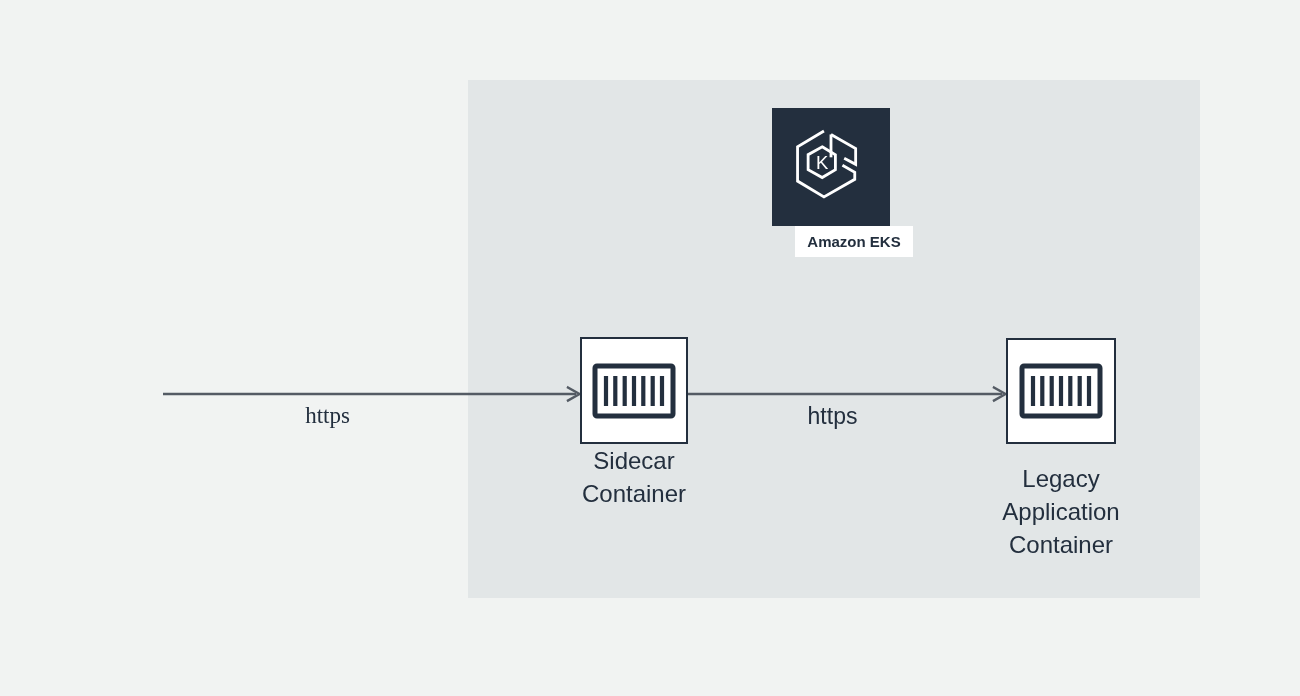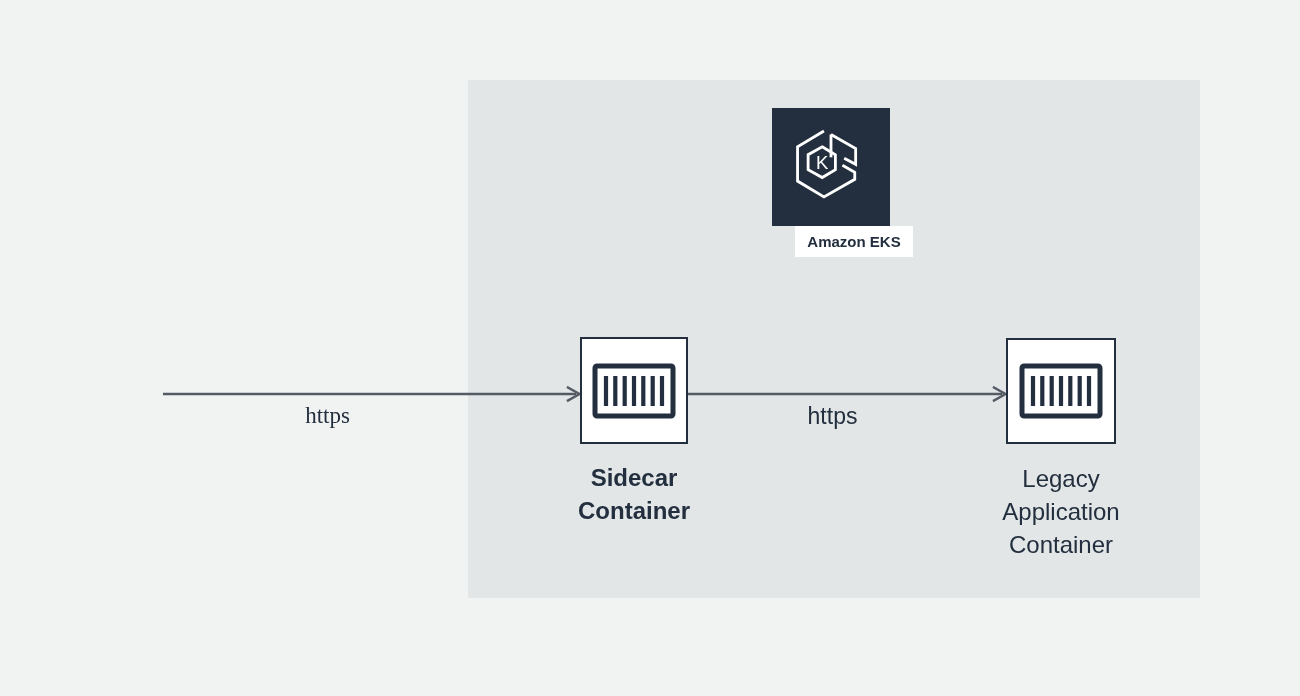--- a/index.html
+++ b/index.html
@@ -47,21 +47,21 @@
   }
   .sidecar-box { left: 580px; top: 337px; width: 108px; height: 107px; }
   .legacy-box  { left: 1006px; top: 338px; width: 110px; height: 106px; }
 
   
   .node-label {
     position: absolute; text-align: center;
     color: var(--navy, #232f3e);
     font-size: 24px; line-height: 33px;
   }
-  .sidecar-label { left: 554px; top: 461px; width: 160px; font-weight: bold; }
+  .sidecar-label { left: 554px; top: 444px; width: 160px; }
   .legacy-label  { left: 986px; top: 462px; width: 150px; }
 
   
   .arrow { position: absolute; }
   .arrow line, .arrow path {
     stroke: var(--arrow, #545b64); stroke-width: 2.4;
     fill: none; stroke-linecap: square;
   }
   .arrow path { stroke-linejoin: miter; }
   .arrow-1 { left: 163px; top: 384px; }

